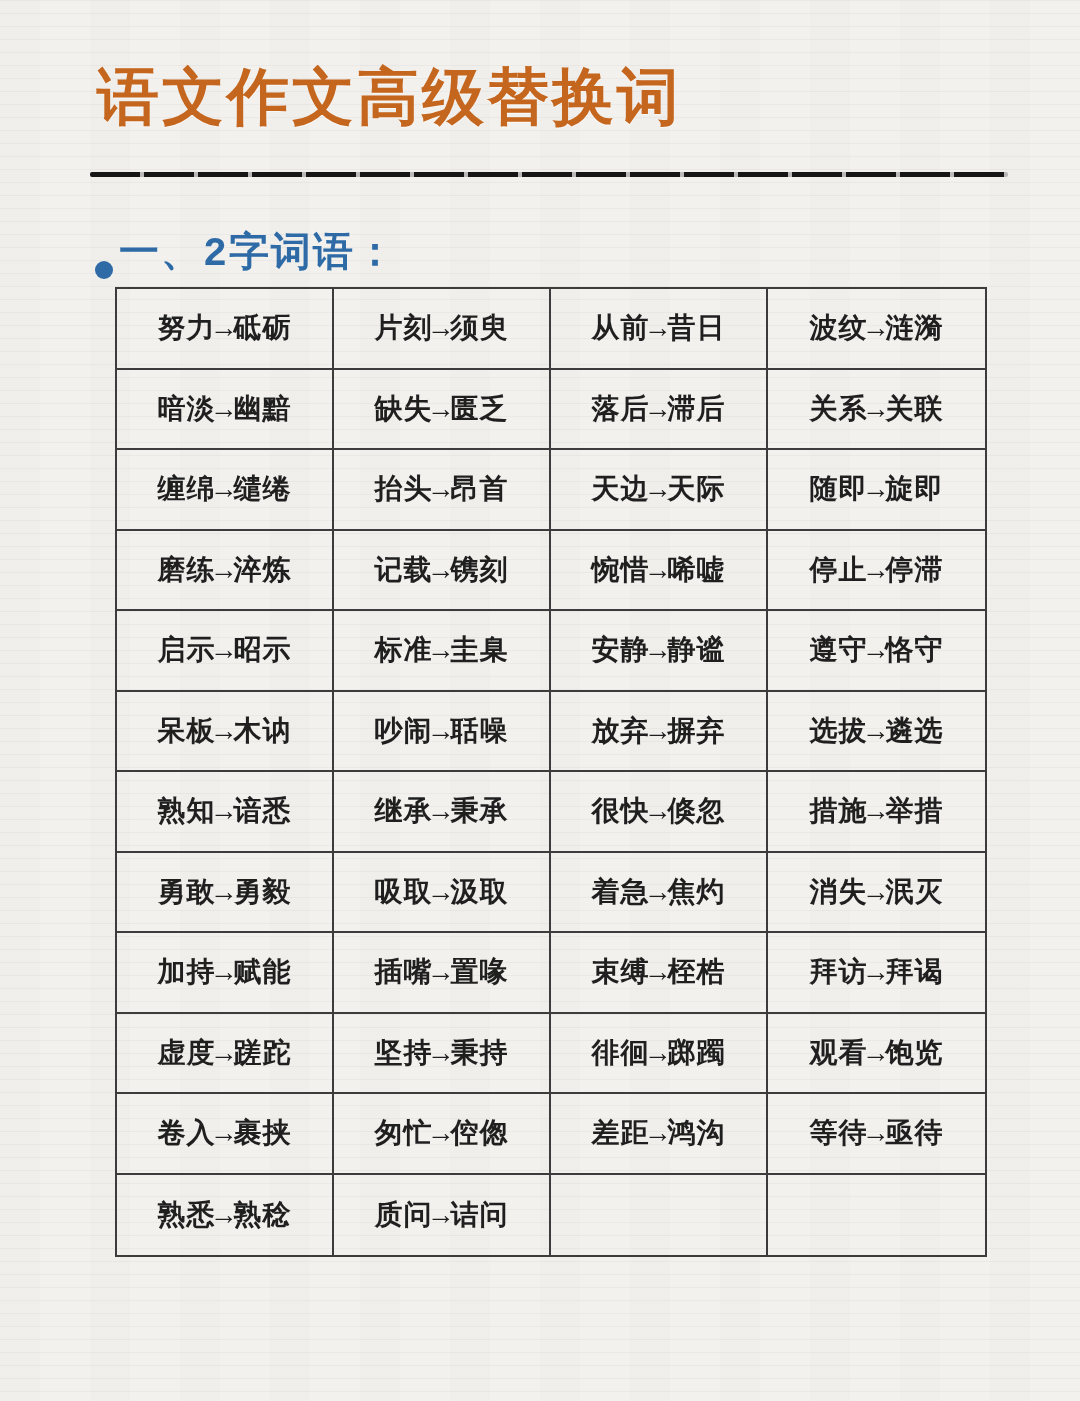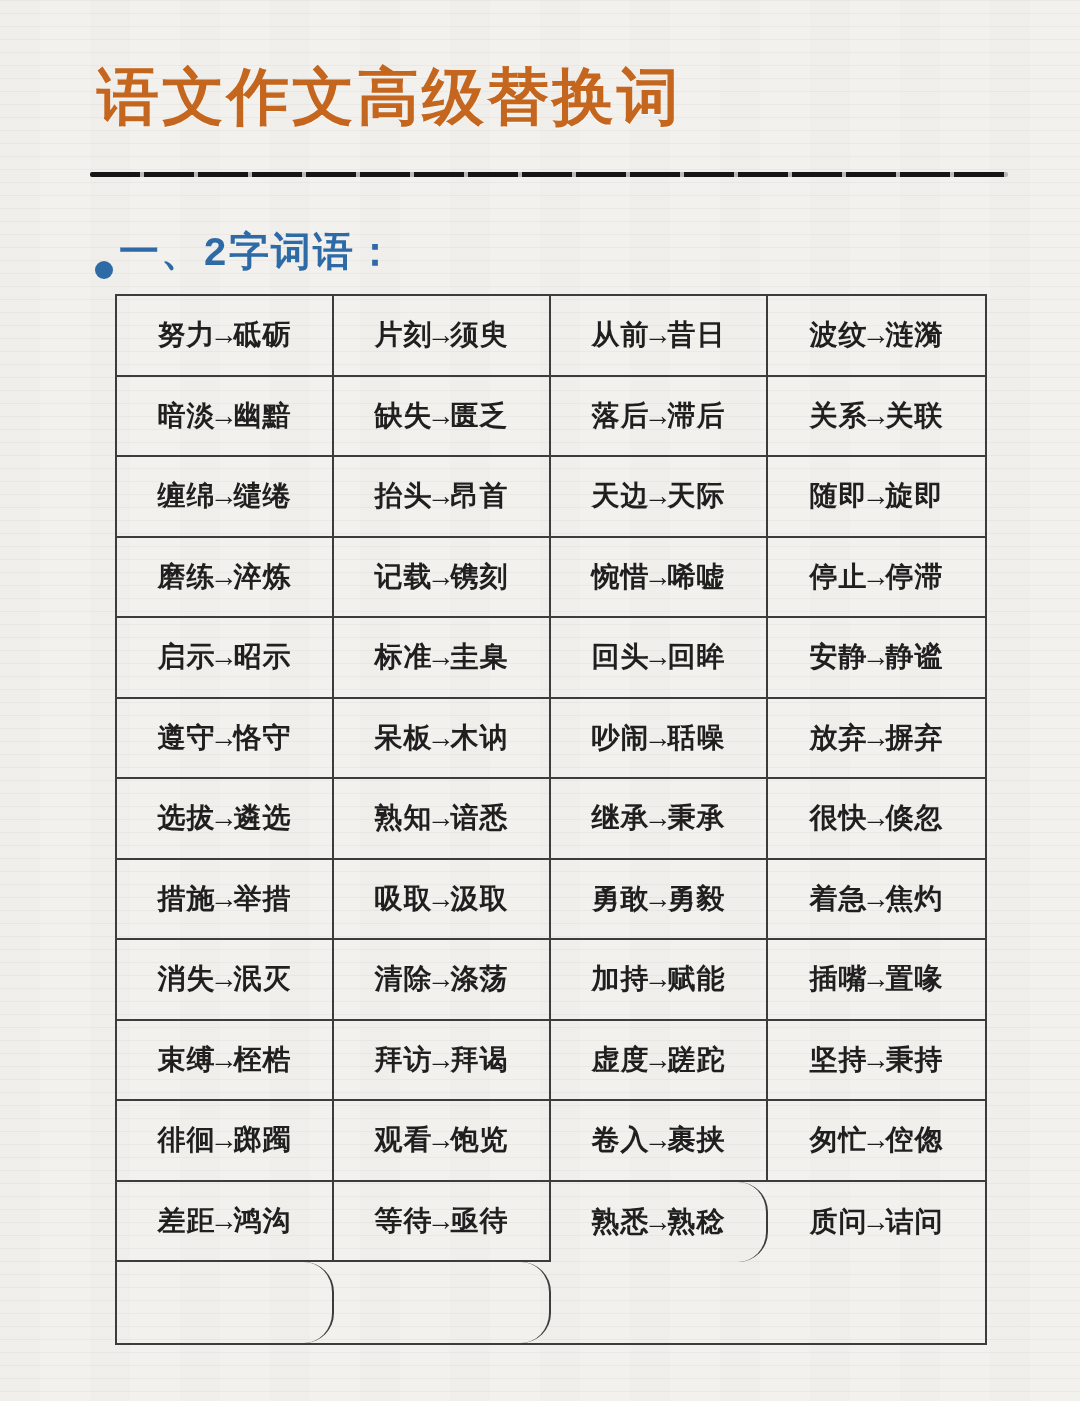--- a/index.html
+++ b/index.html
@@ -81,38 +81,37 @@
   .word-grid {
     position: absolute;
     left: 115px;
     top: 287px;
     width: 872px;
     display: grid;
     grid-template-columns: repeat(4, 1fr);
     grid-auto-rows: 80.5px;
     border: 2px solid var(--table-border, #3c3c3c);
     background: transparent;
-    margin-top: 7px;
   }
 
   .cell {
     border-right: 2px solid var(--table-border, #3c3c3c);
     border-bottom: 2px solid var(--table-border, #3c3c3c);
     display: flex;
     align-items: center;
     justify-content: center;
     font-size: 28px;
     font-weight: 700;
     letter-spacing: 1px;
     color: var(--text, #1f1f1f);
     white-space: nowrap;
     overflow: hidden;
   }
   .cell:nth-child(4n) { border-right: none; text-align: right; }
-  .cell:nth-last-child(-n+4) { border-bottom: none; border-radius: 30px; }
+  .cell:nth-last-child(-n+4) { border-bottom: none; }
 </style>
 </head>
 <body style="--accent-orange: #c5661e; --accent-blue: #2e6ba6; --table-border: #3c3c3c; --text: #1f1f1f; --paper: #f2f1ee;">
 
 <div class="page">
 
   <h1 class="title">语文作文高级替换词</h1>
 
   <div class="divider"></div>
 
@@ -133,36 +132,34 @@
       <div class="cell">缠绵→缱绻</div>
       <div class="cell">抬头→昂首</div>
       <div class="cell">天边→天际</div>
       <div class="cell">随即→旋即</div>
       <div class="cell">磨练→淬炼</div>
       <div class="cell">记载→镌刻</div>
       <div class="cell">惋惜→唏嘘</div>
       <div class="cell">停止→停滞</div>
       <div class="cell">启示→昭示</div>
       <div class="cell">标准→圭臬</div>
-      <div class="cell">回头→回眸</div>
       <div class="cell">安静→静谧</div>
       <div class="cell">遵守→恪守</div>
       <div class="cell">呆板→木讷</div>
       <div class="cell">吵闹→聒噪</div>
       <div class="cell">放弃→摒弃</div>
       <div class="cell">选拔→遴选</div>
       <div class="cell">熟知→谙悉</div>
       <div class="cell">继承→秉承</div>
       <div class="cell">很快→倏忽</div>
       <div class="cell">措施→举措</div>
+      <div class="cell">勇敢→勇毅</div>
       <div class="cell">吸取→汲取</div>
-      <div class="cell">勇敢→勇毅</div>
       <div class="cell">着急→焦灼</div>
       <div class="cell">消失→泯灭</div>
-      <div class="cell">清除→涤荡</div>
       <div class="cell">加持→赋能</div>
       <div class="cell">插嘴→置喙</div>
       <div class="cell">束缚→桎梏</div>
       <div class="cell">拜访→拜谒</div>
       <div class="cell">虚度→蹉跎</div>
       <div class="cell">坚持→秉持</div>
       <div class="cell">徘徊→踯躅</div>
       <div class="cell">观看→饱览</div>
       <div class="cell">卷入→裹挟</div>
       <div class="cell">匆忙→倥偬</div>

